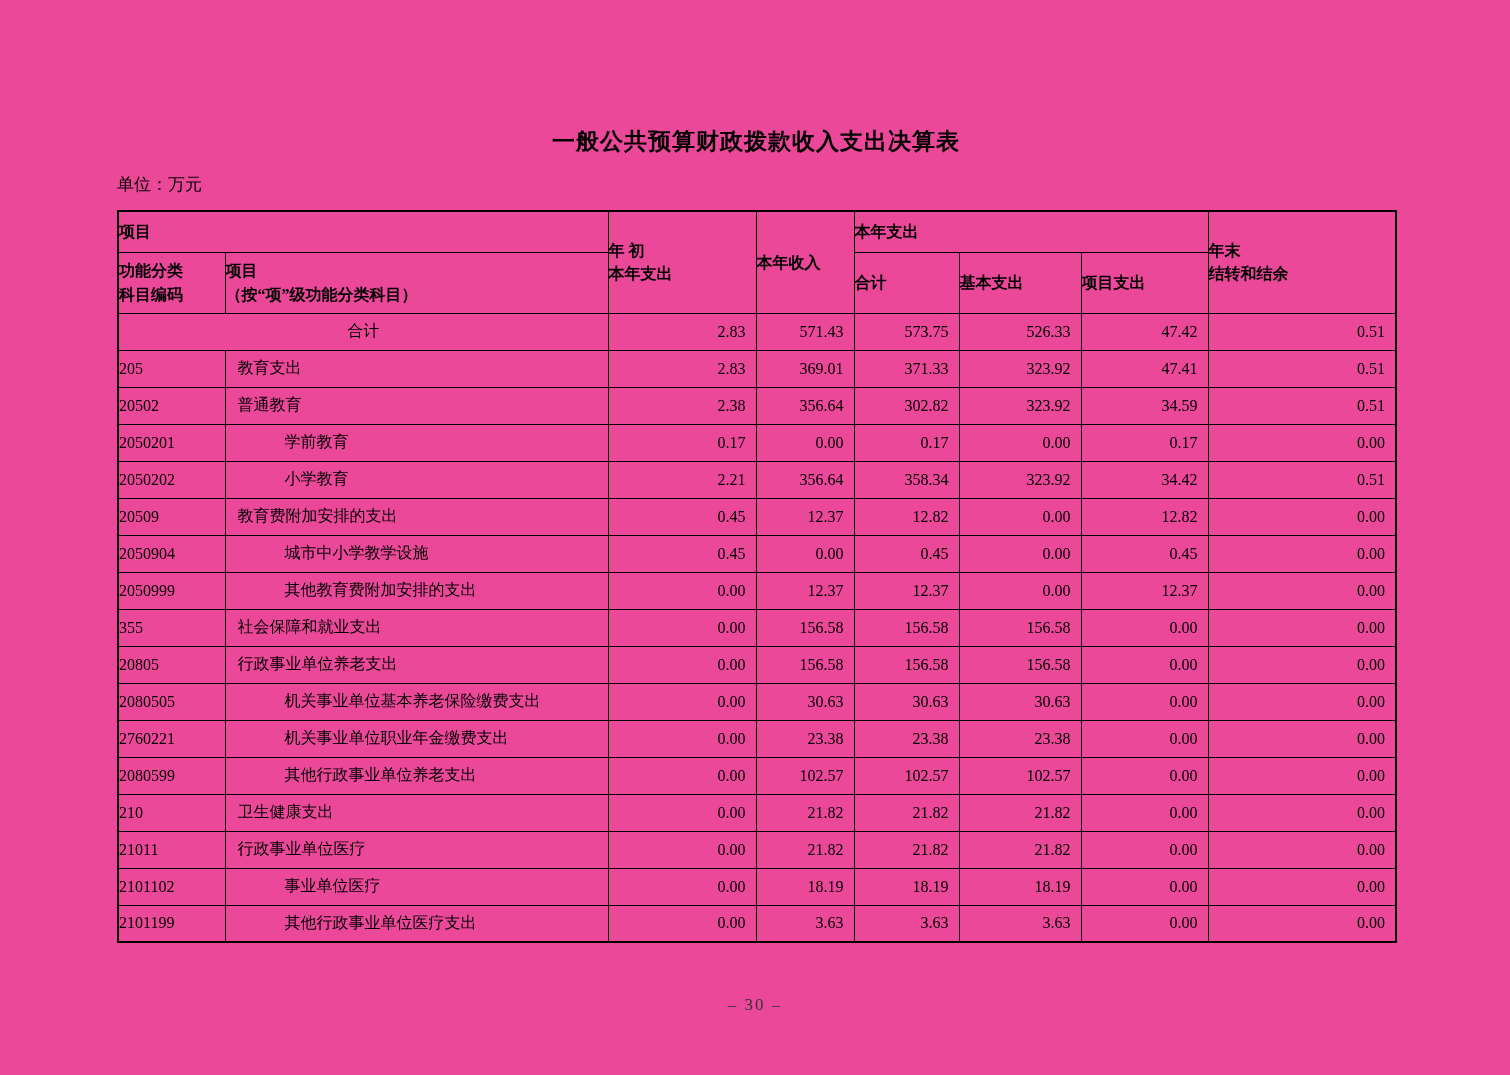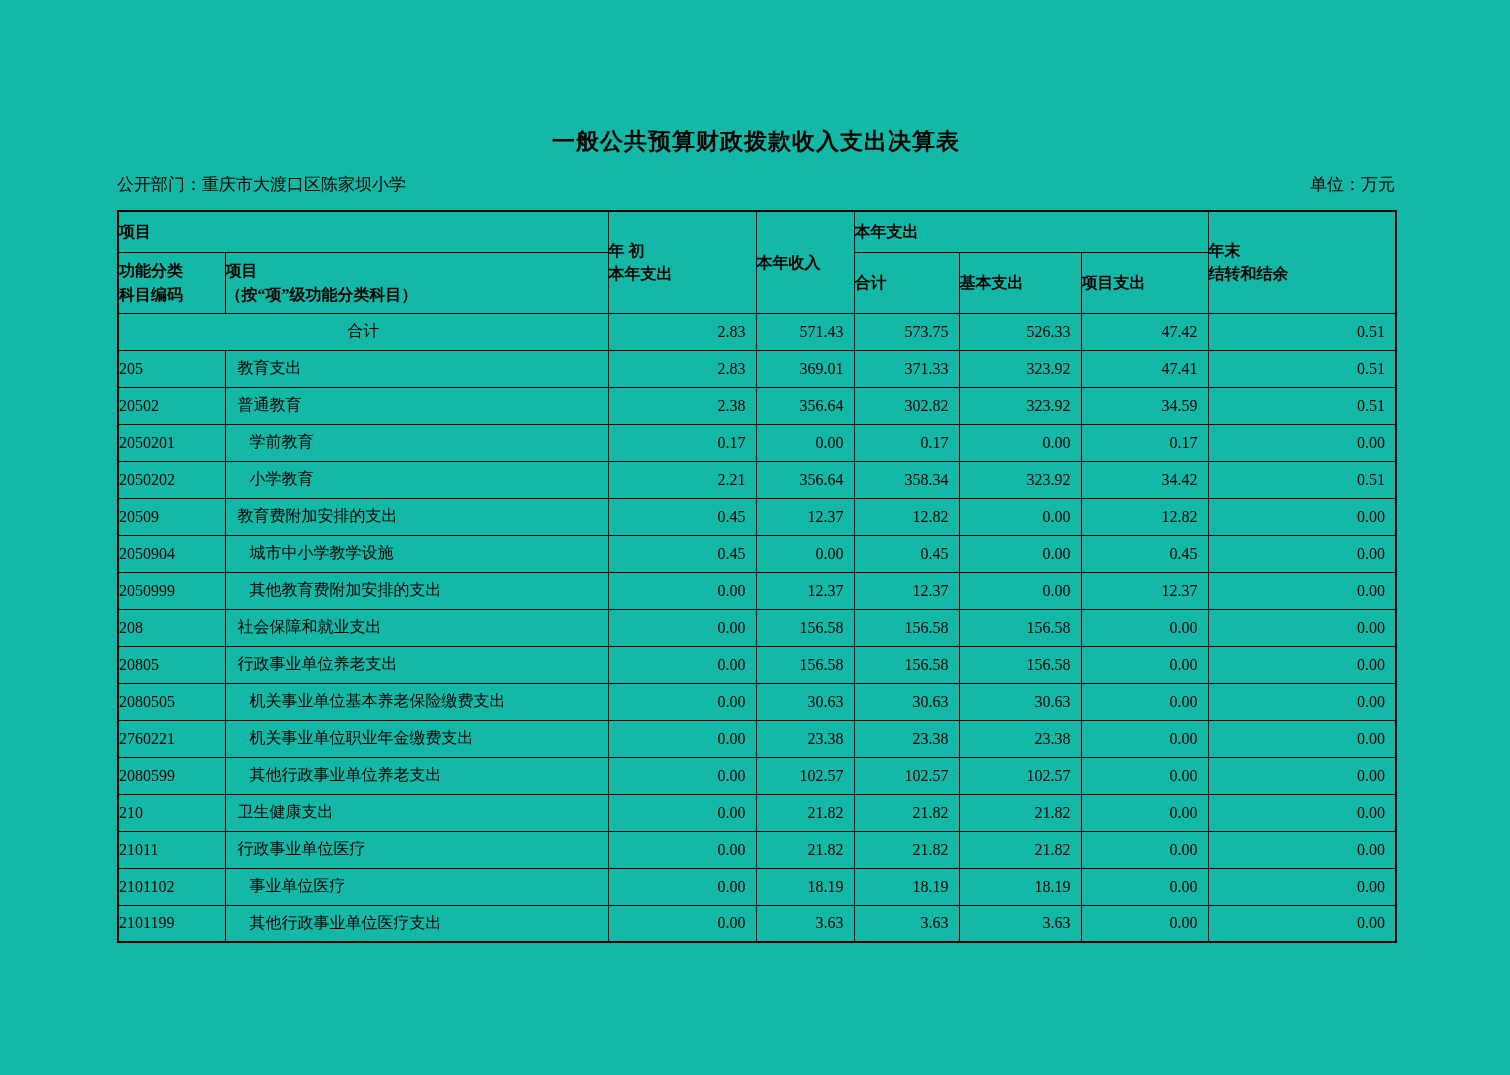--- a/index.html
+++ b/index.html
@@ -2,21 +2,21 @@
 <html><head>
 <meta charset="utf-8">
 <style>
   * { margin: 0; padding: 0; box-sizing: border-box; }
   html, body { background: #ffffff; }
   body {
     width: 1510px; height: 1075px; position: relative;
     font-family: "Liberation Serif", "DejaVu Serif", serif;
     color: #000;
   }
-  .sheet { position: absolute; left: 0; top: 0; width: 1510px; height: 1075px; background: #14b8a6; }
+  .sheet { position: absolute; left: 0; top: 0; width: 1510px; height: 1075px; background: #ec4899; }
   .content { position: absolute; left: 117px; top: 126px; width: 1278px; }
   .doc-title {
     text-align: center; font-size: 23px; font-weight: bold;
     letter-spacing: 1px;
   }
   .meta-row {
     display: flex; justify-content: space-between; align-items: flex-end;
     margin-top: 16px; font-size: 17px;
   }
   table.budget {
@@ -28,39 +28,38 @@
     font-size: 16px; overflow: hidden; white-space: nowrap;
   }
   table.budget th {
     font-weight: bold; text-align: left; line-height: 1.45;
   }
   tr.hdr1 th { height: 41px; }
   tr.hdr2 th { height: 61px; }
   tr.data-row td { height: 37px; }
   td.code { text-align: left; }
   td.name { text-align: left; padding-left: 12px; }
-  td.name.indent { padding-left: 24px; }
+  td.name.indent { padding-left: 59px; }
   td.num  { text-align: right; padding-right: 10px; }
   td.merged-label { text-align: center; }
   .page-number {
     position: absolute; left: 0; top: 995px; width: 1510px;
     text-align: center; font-size: 17px; color: #333;
     letter-spacing: 2px;
   }
 </style>
 </head>
 <body>
 
 <div class="sheet">
   <div class="content">
 
     <div class="doc-title">一般公共预算财政拨款收入支出决算表</div>
 
     <div class="meta-row">
-      <span>公开部门：重庆市大渡口区陈家坝小学</span>
       <span>单位：万元</span>
     </div>
 
     <table class="budget">
       <colgroup>
         <col style="width:107px">
           <col style="width:383px">
           <col style="width:148px">
           <col style="width:98px">
         <col style="width:105px">
@@ -170,21 +169,21 @@
           <td class="code">2050999</td>
           <td class="name indent">其他教育费附加安排的支出</td>
           <td class="num">0.00</td>
           <td class="num">12.37</td>
           <td class="num">12.37</td>
           <td class="num">0.00</td>
           <td class="num">12.37</td>
           <td class="num">0.00</td>
         </tr>
         <tr class="data-row">
-          <td class="code">208</td>
+          <td class="code">355</td>
           <td class="name">社会保障和就业支出</td>
           <td class="num">0.00</td>
           <td class="num">156.58</td>
           <td class="num">156.58</td>
           <td class="num">156.58</td>
           <td class="num">0.00</td>
           <td class="num">0.00</td>
         </tr>
         <tr class="data-row">
           <td class="code">20805</td>
@@ -263,13 +262,14 @@
           <td class="num">3.63</td>
           <td class="num">3.63</td>
           <td class="num">3.63</td>
           <td class="num">0.00</td>
           <td class="num">0.00</td>
         </tr>
       </tbody>
     </table>
   </div>
 
+  <div class="page-number">– 30 –</div>
 </div>
 
 </body></html>

